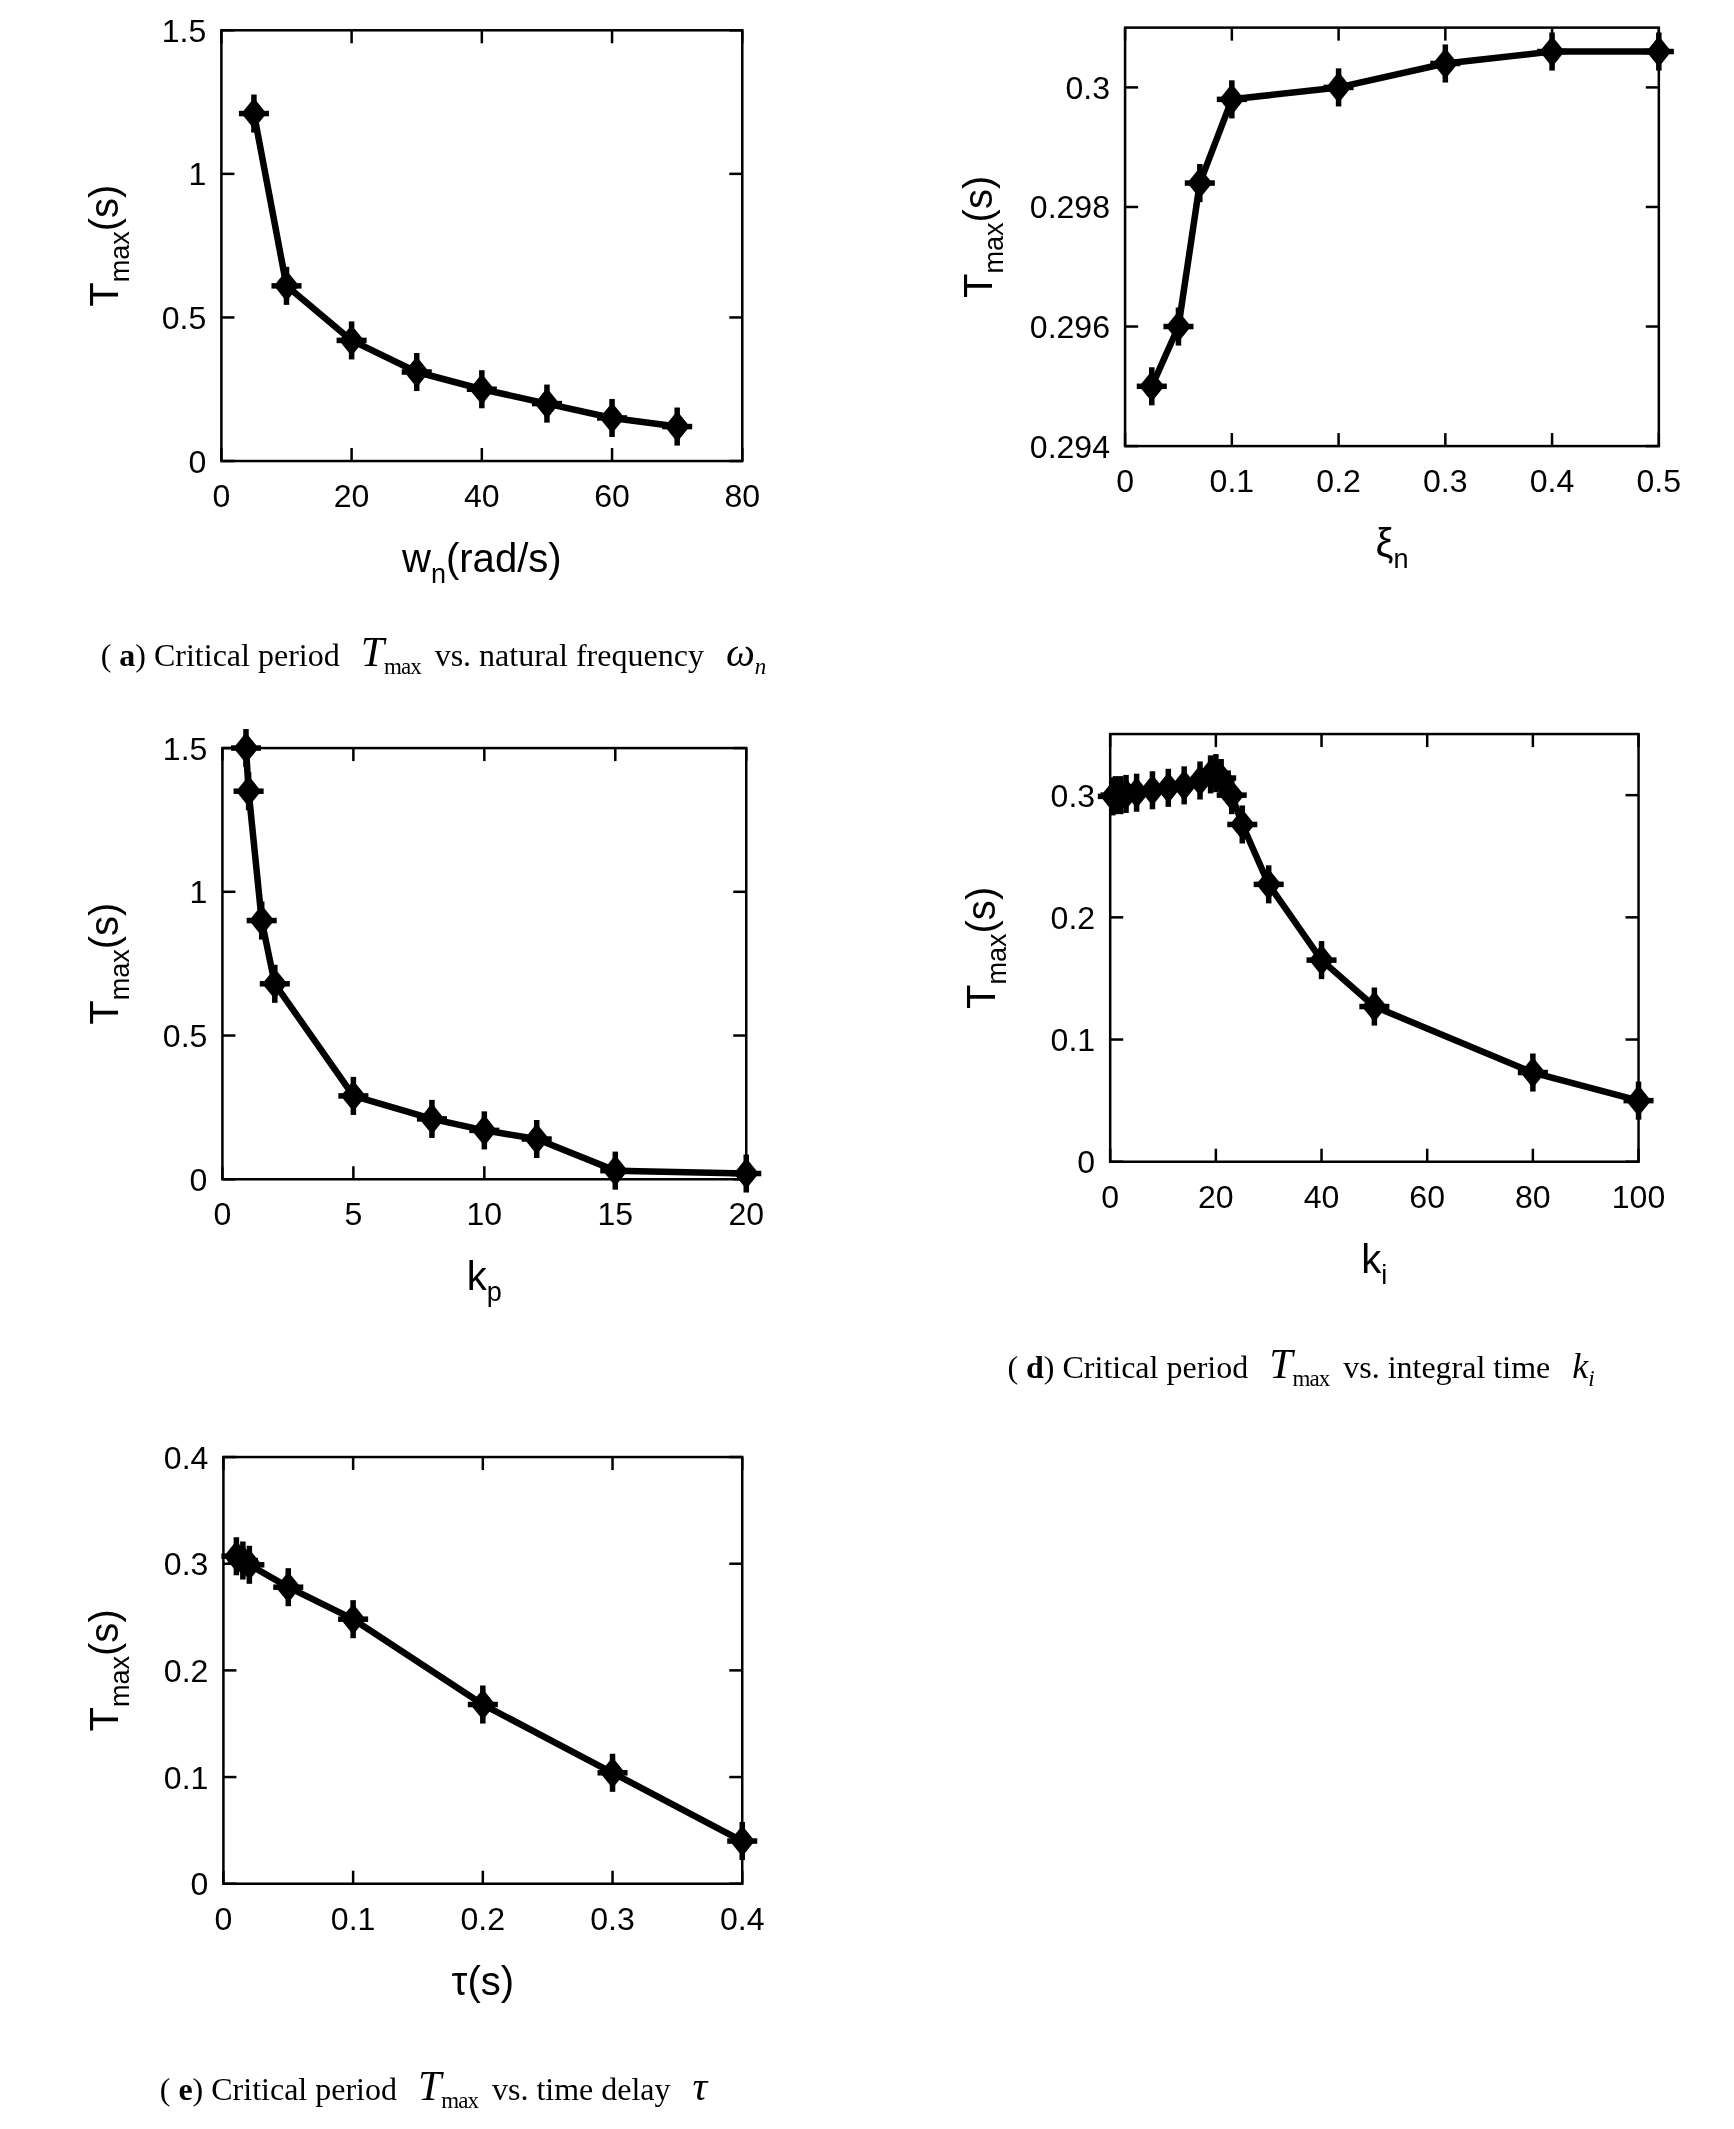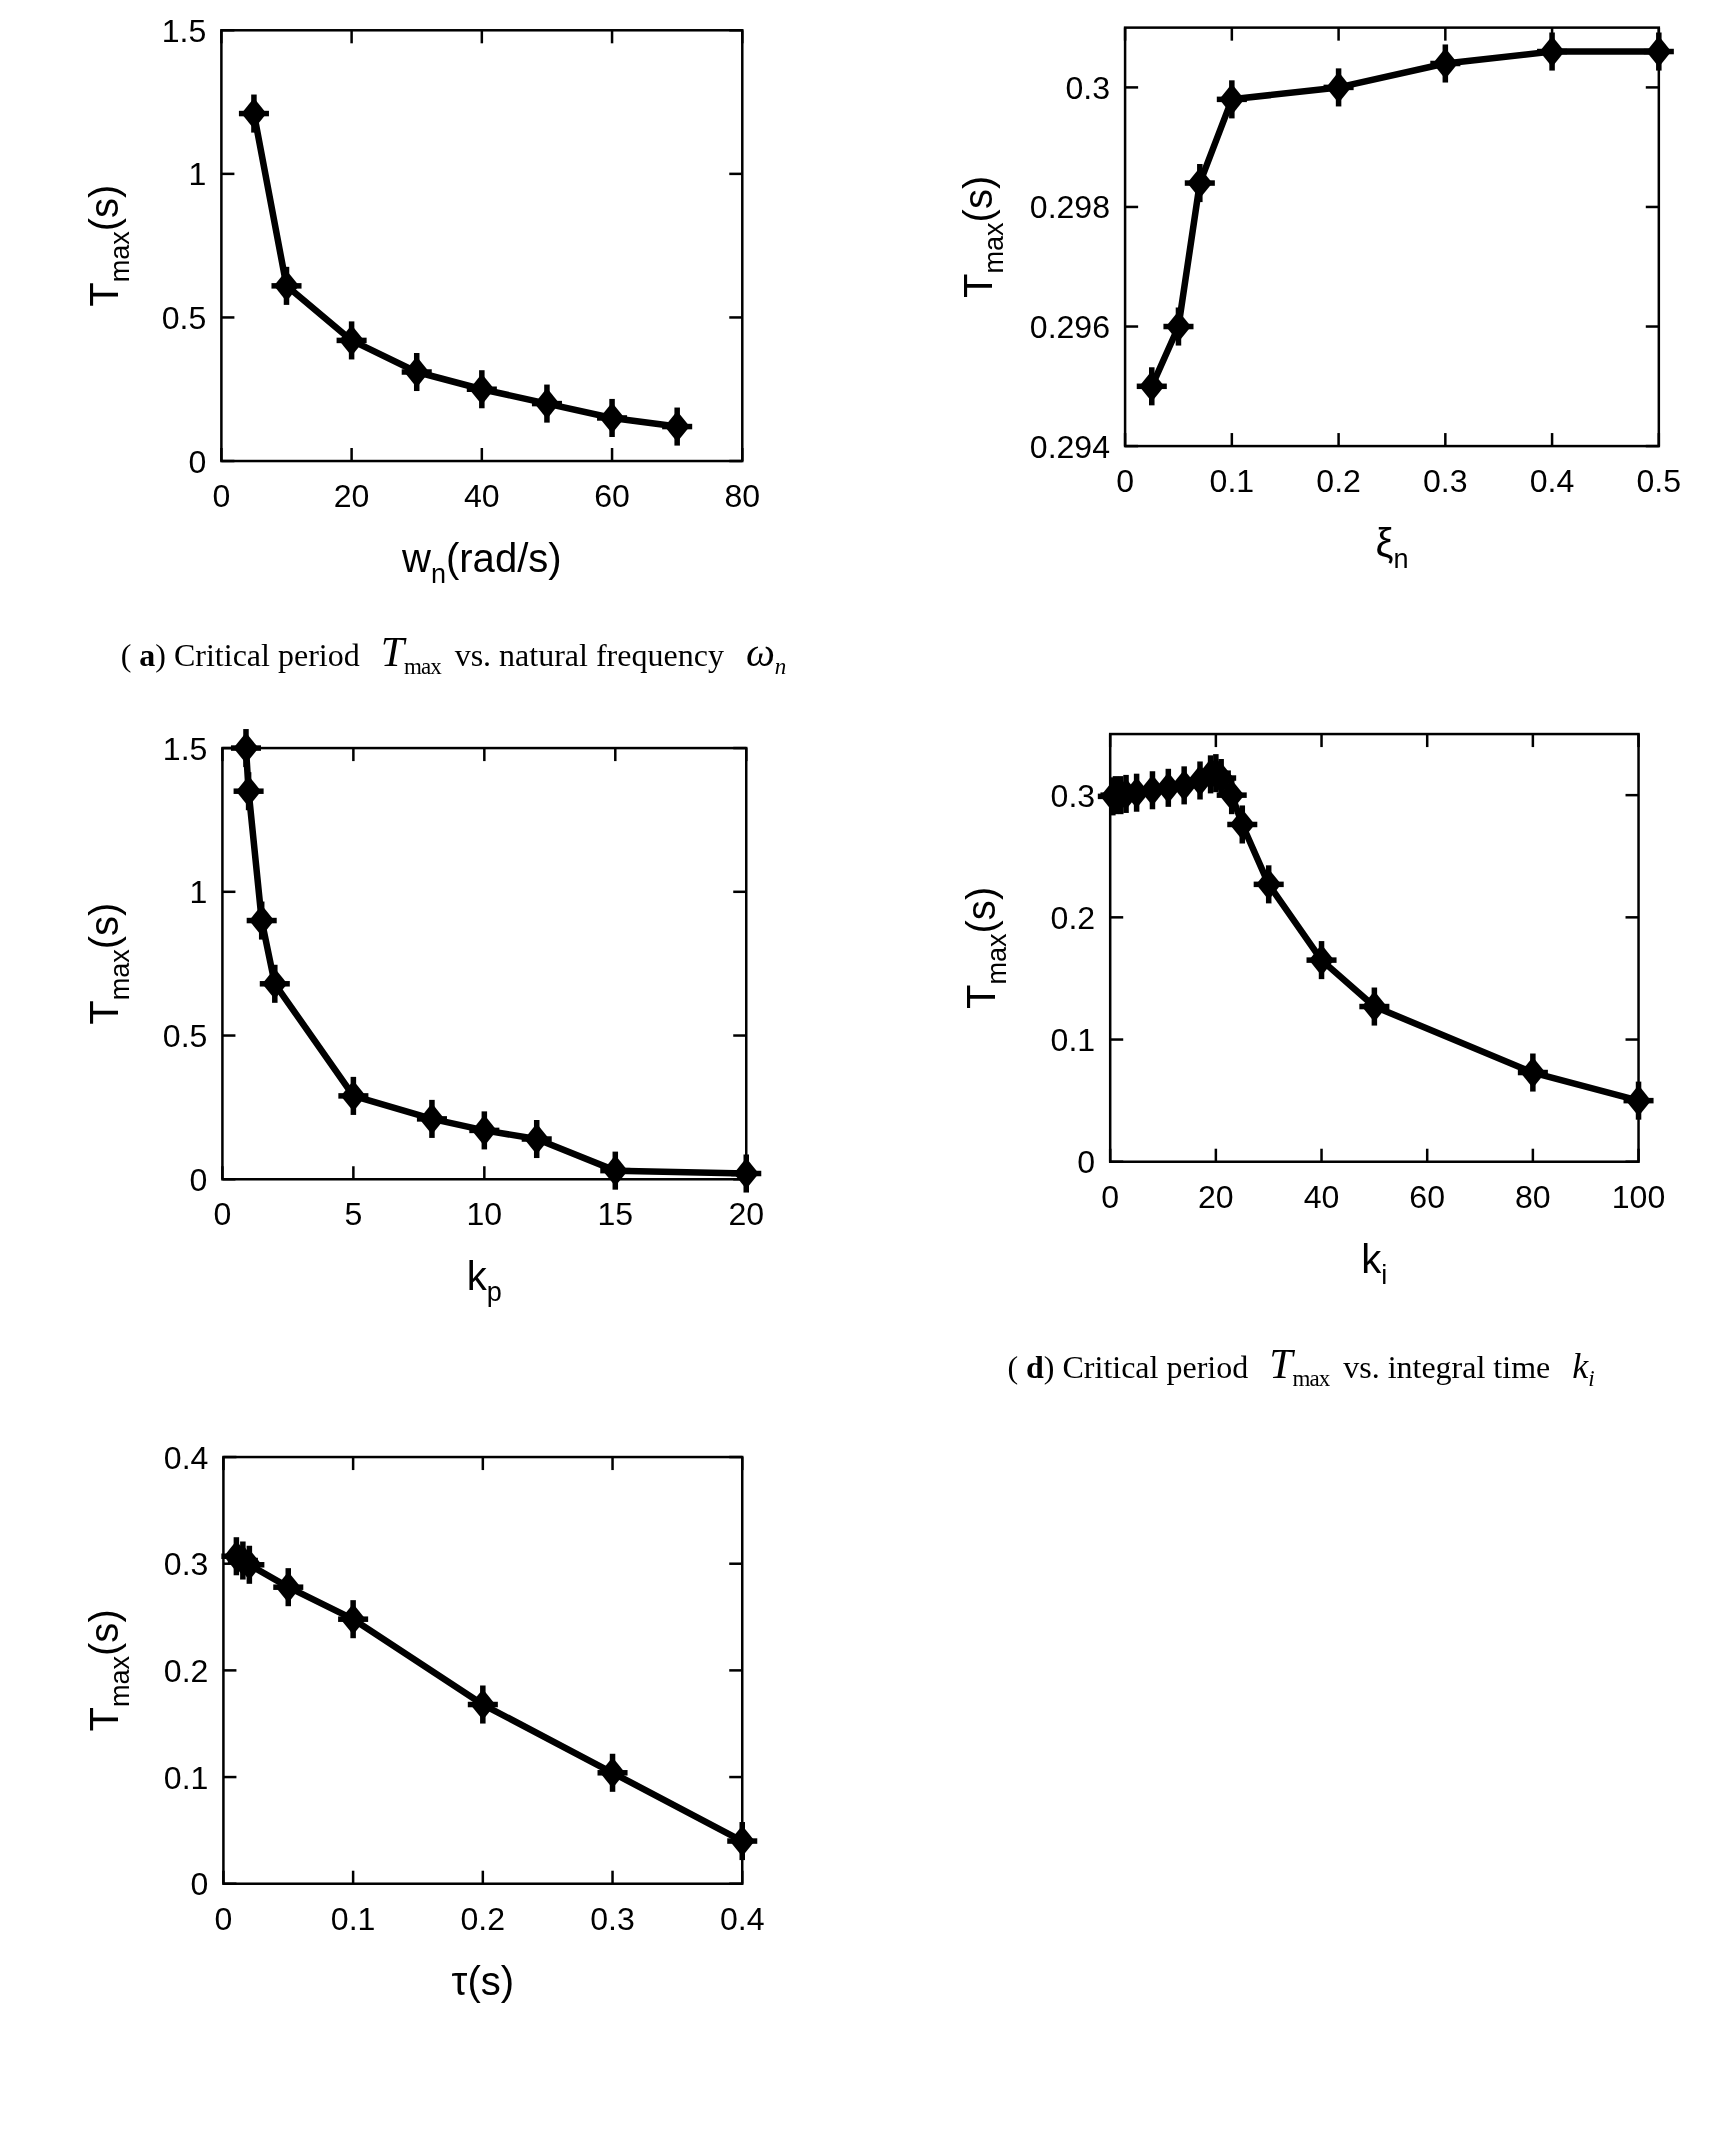--- a/index.html
+++ b/index.html
@@ -476,16 +476,17 @@
         <g>
           <line x1="1482" y1="786.8" x2="1482" y2="862.8" stroke="#000000" stroke-width="11"></line>
           <line x1="1452" y1="824.8" x2="1512" y2="824.8" stroke="#000000" stroke-width="11"></line>
           <path d="M 1482 793.8 L 1507 824.8 L 1482 855.8 L 1457 824.8 Z" fill="#000000"></path>
         </g>
         <text x="235" y="484" text-anchor="middle" fill="#000000" transform="rotate(-90 235 484)"><tspan font-size="80">T</tspan><tspan dy="22" font-size="54">max</tspan><tspan dy="-22" font-size="80">(s)</tspan></text>
         <text x="964" y="1132" text-anchor="middle" fill="#000000"><tspan font-size="80">τ</tspan><tspan font-size="80">(s)</tspan></text>
       </svg>
     </div>
 
-  <div class="caption" id="cap-a" style="left: 0px; top: 626px; width: 867px; padding-left: 20px;"><span class="cap-p">(</span> <span class="cap-b">a</span><span class="cap-p">) Critical period</span> <span class="cap-T">T</span><span class="cap-ts">max</span><span class="cap-p">vs. natural frequency</span> <span class="cap-sym">ω</span><span class="cap-ss">n</span></div>
+  <div class="caption" id="cap-a" style="left: 0px; top: 626px; width: 867px;"><span class="cap-p">(</span> <span class="cap-b">a</span><span class="cap-p">) Critical period</span> <span class="cap-T">T</span><span class="cap-ts">max</span><span class="cap-p">vs. natural frequency</span> <span class="cap-sym">ω</span><span class="cap-ss">n</span></div>
   <div class="caption" id="cap-d" style="left: 867px; top: 1338px; width: 868px;"><span class="cap-p">(</span> <span class="cap-b">d</span><span class="cap-p">) Critical period</span> <span class="cap-T">T</span><span class="cap-ts">max</span><span class="cap-p">vs. integral time</span> <span class="cap-mi">k</span><span class="cap-ss">i</span></div>
+  <div class="caption" id="cap-e" style="left: 0px; top: 2060px; width: 867px;"><span class="cap-p">(</span> <span class="cap-b">e</span><span class="cap-p">) Critical period</span> <span class="cap-T">T</span><span class="cap-ts">max</span><span class="cap-p">vs. time delay</span> <span class="cap-sym">τ</span></div>
 </div>
 
 
 </body></html>

